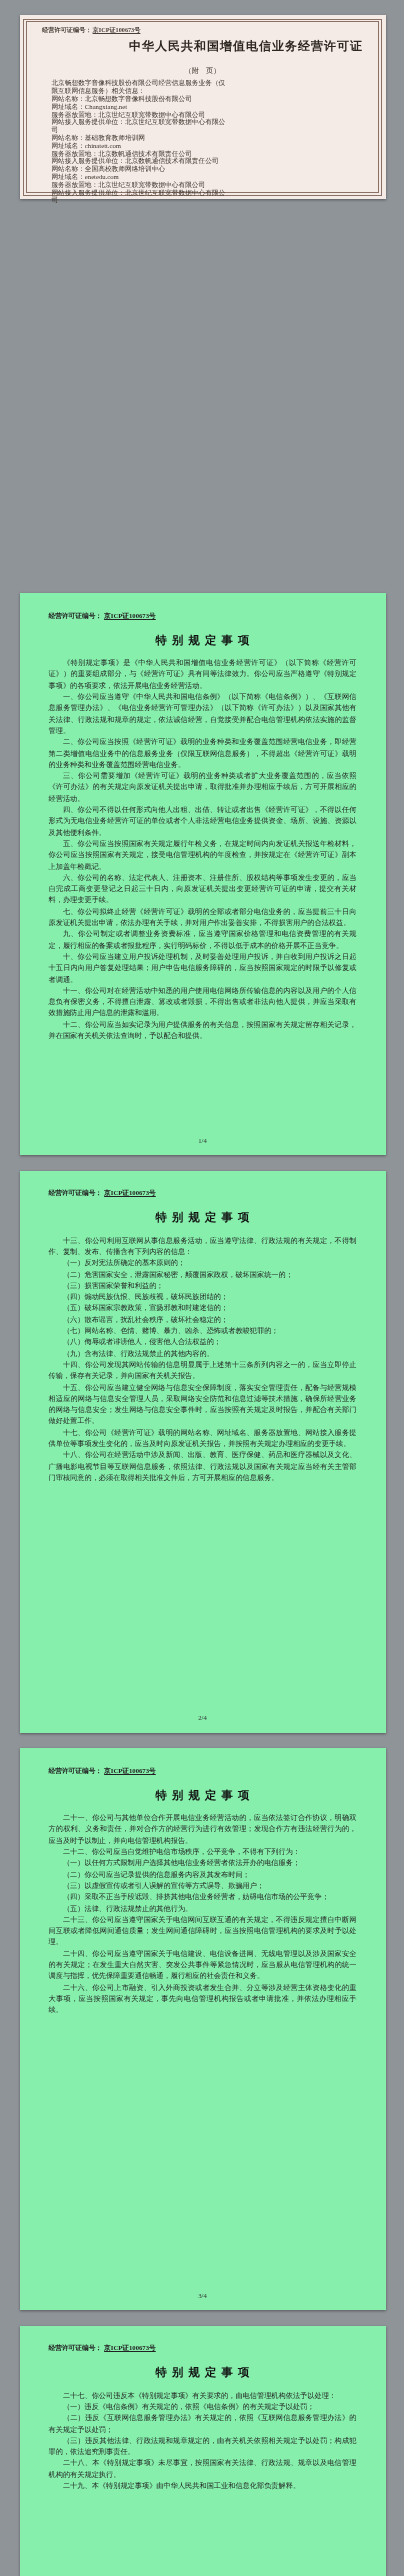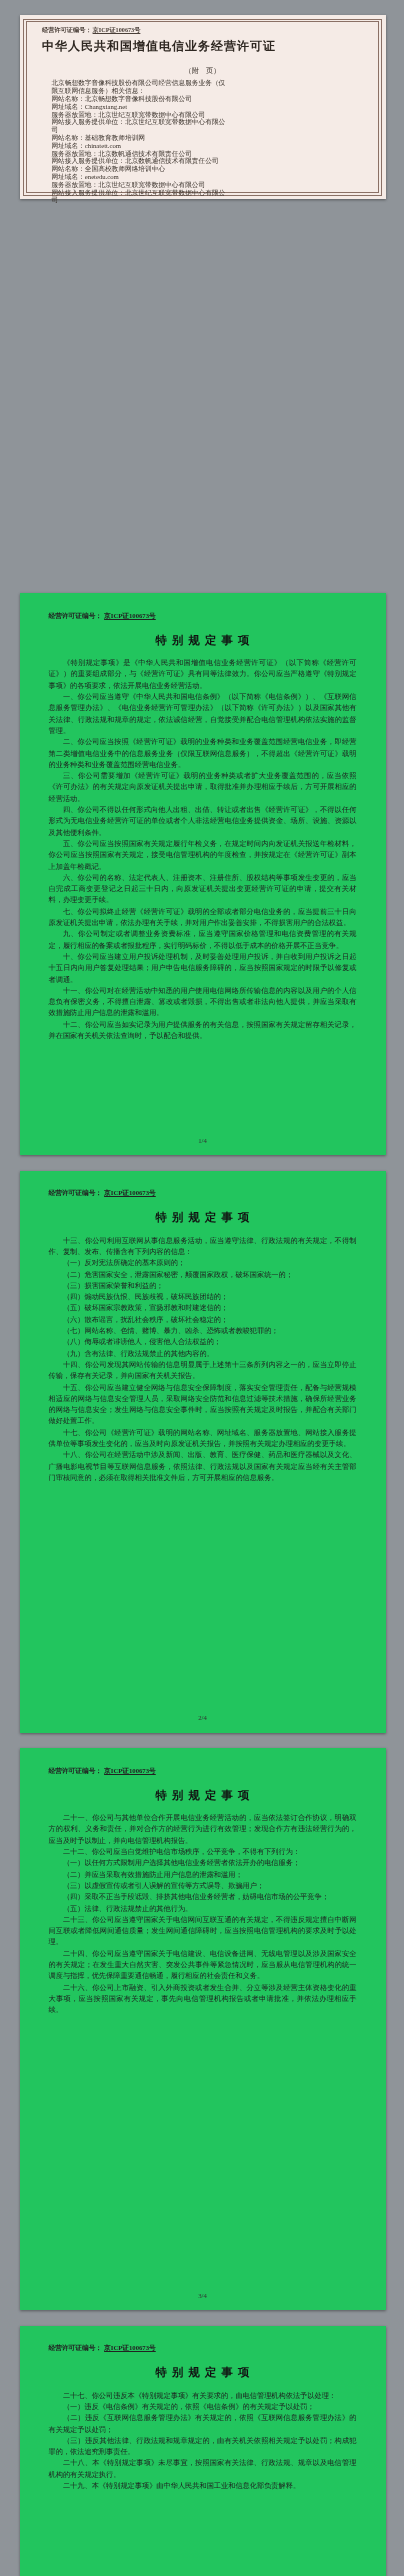--- a/index.html
+++ b/index.html
@@ -32,40 +32,40 @@
   }
   .cert-inner {
     border:0.5px solid #8a7065;
     height:172px;
     padding:4.1px 15.5px;
   }
   .cert-header { font-size:6.2px; font-weight:bold; color:#4a3f38; }
   .cert-header .num { text-decoration:underline; margin-left:1px; }
   .cert-title {
     margin-top:2.6px;
-    text-align:left;
+    text-align:right;
     font-size:12px;
     font-weight:bold;
     letter-spacing:1px;
     color:#2e2721;
   }
   .cert-sub { text-align:center; font-size:7.2px; margin-top:11px; color:#3a322b; }
   .cert-body {
     margin:3.6px 0 0 9.3px;
     width:180px;
     font-size:6.7px;
     line-height:7.8px;
     color:#3a322b;
   }
   .cert-line span { vertical-align:baseline; }
 
   
   .prov-page {
     margin-top:15.5px;
-    background:#22c55e;
+    background:#86efac;
     padding:18.5px 29px 0;
   }
   .prov-first { margin-top:394px; }
   .prov-h1090 { height:562px; }
   .prov-h1066 { height:549px; }
   .prov-header { font-size:6.7px; font-weight:bold; color:#222; }
   .prov-header .num { text-decoration:underline; margin-left:2.1px; }
   .prov-title {
     text-align:center;
     font-size:11.3px;
@@ -175,21 +175,21 @@
 
   <section class="page prov-page prov-h1090">
     <div class="prov-header">
       <span>经营许可证编号：</span><span class="num">京ICP证100673号</span>
     </div>
     <h2 class="prov-title">特别规定事项</h2>
     <div class="prov-body">
         <p class="prov-para">二十一、你公司与其他单位合作开展电信业务经营活动的，应当依法签订合作协议，明确双方的权利、义务和责任，并对合作方的经营行为进行有效管理；发现合作方有违法经营行为的，应当及时予以制止，并向电信管理机构报告。</p>
         <p class="prov-para">二十二、你公司应当自觉维护电信市场秩序，公平竞争，不得有下列行为：</p>
         <p class="prov-para">（一）以任何方式限制用户选择其他电信业务经营者依法开办的电信服务；</p>
-        <p class="prov-para">（二）并应当采取有效措施防止用户信息的泄露和滥用；</p>
+        <p class="prov-para">（二）你公司应当记录提供的信息服务内容及其发布时间；</p>
         <p class="prov-para">（三）以虚假宣传或者引人误解的宣传等方式误导、欺骗用户；</p>
         <p class="prov-para">（四）采取不正当手段诋毁、排挤其他电信业务经营者，妨碍电信市场的公平竞争；</p>
         <p class="prov-para">（五）法律、行政法规禁止的其他行为。</p>
         <p class="prov-para">二十三、你公司应当遵守国家关于电信网间互联互通的有关规定，不得违反规定擅自中断网间互联或者降低网间通信质量；发生网间通信障碍时，应当按照电信管理机构的要求及时予以处理。</p>
         <p class="prov-para">二十四、你公司应当遵守国家关于电信建设、电信设备进网、无线电管理以及涉及国家安全的有关规定；在发生重大自然灾害、突发公共事件等紧急情况时，应当服从电信管理机构的统一调度与指挥，优先保障重要通信畅通，履行相应的社会责任和义务。</p>
         <p class="prov-para">二十六、你公司上市融资、引入外商投资或者发生合并、分立等涉及经营主体资格变化的重大事项，应当按照国家有关规定，事先向电信管理机构报告或者申请批准，并依法办理相应手续。</p>
       </div>
     <div class="page-num">3/4</div>
   </section>
 

